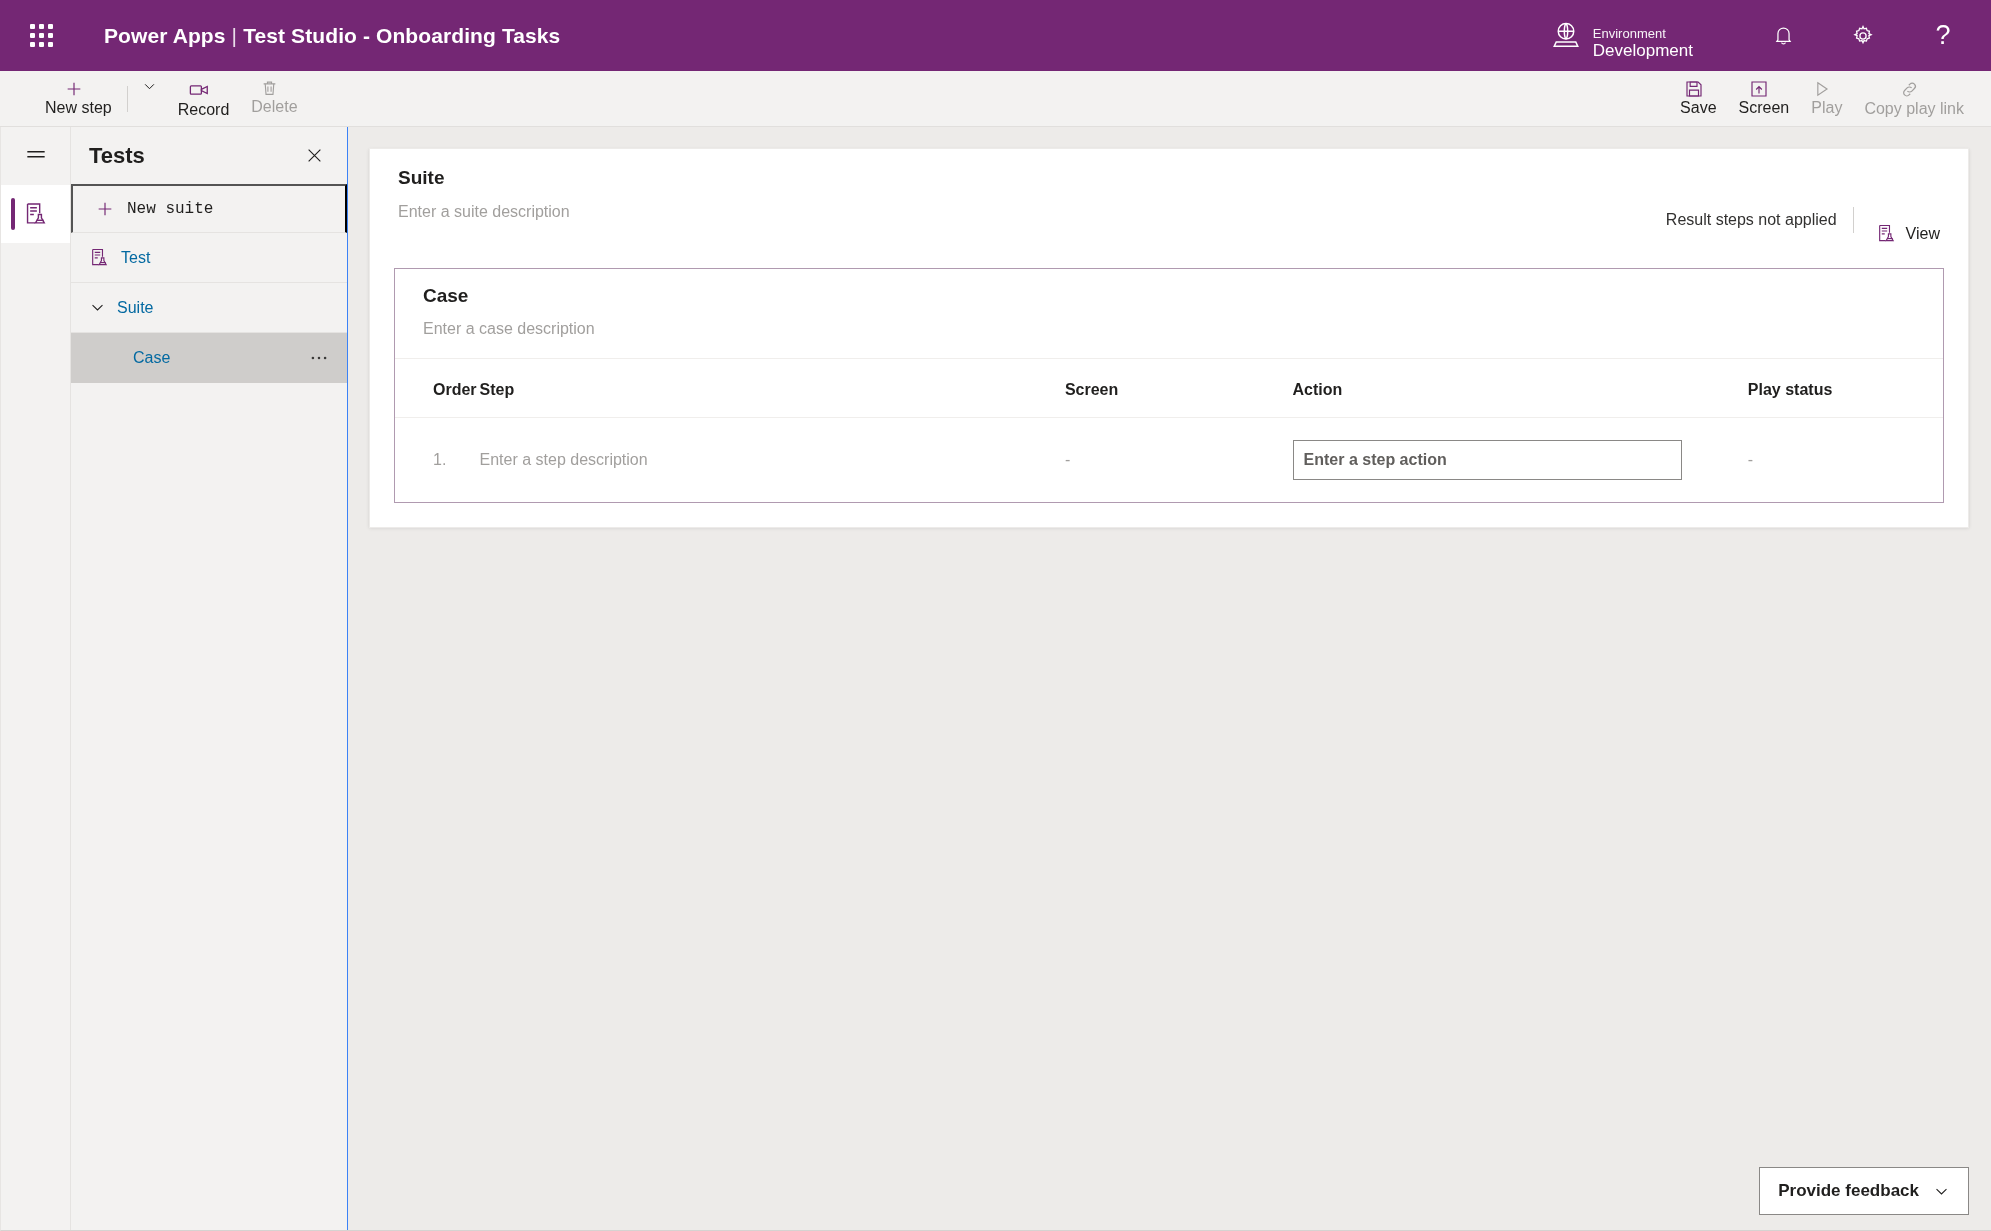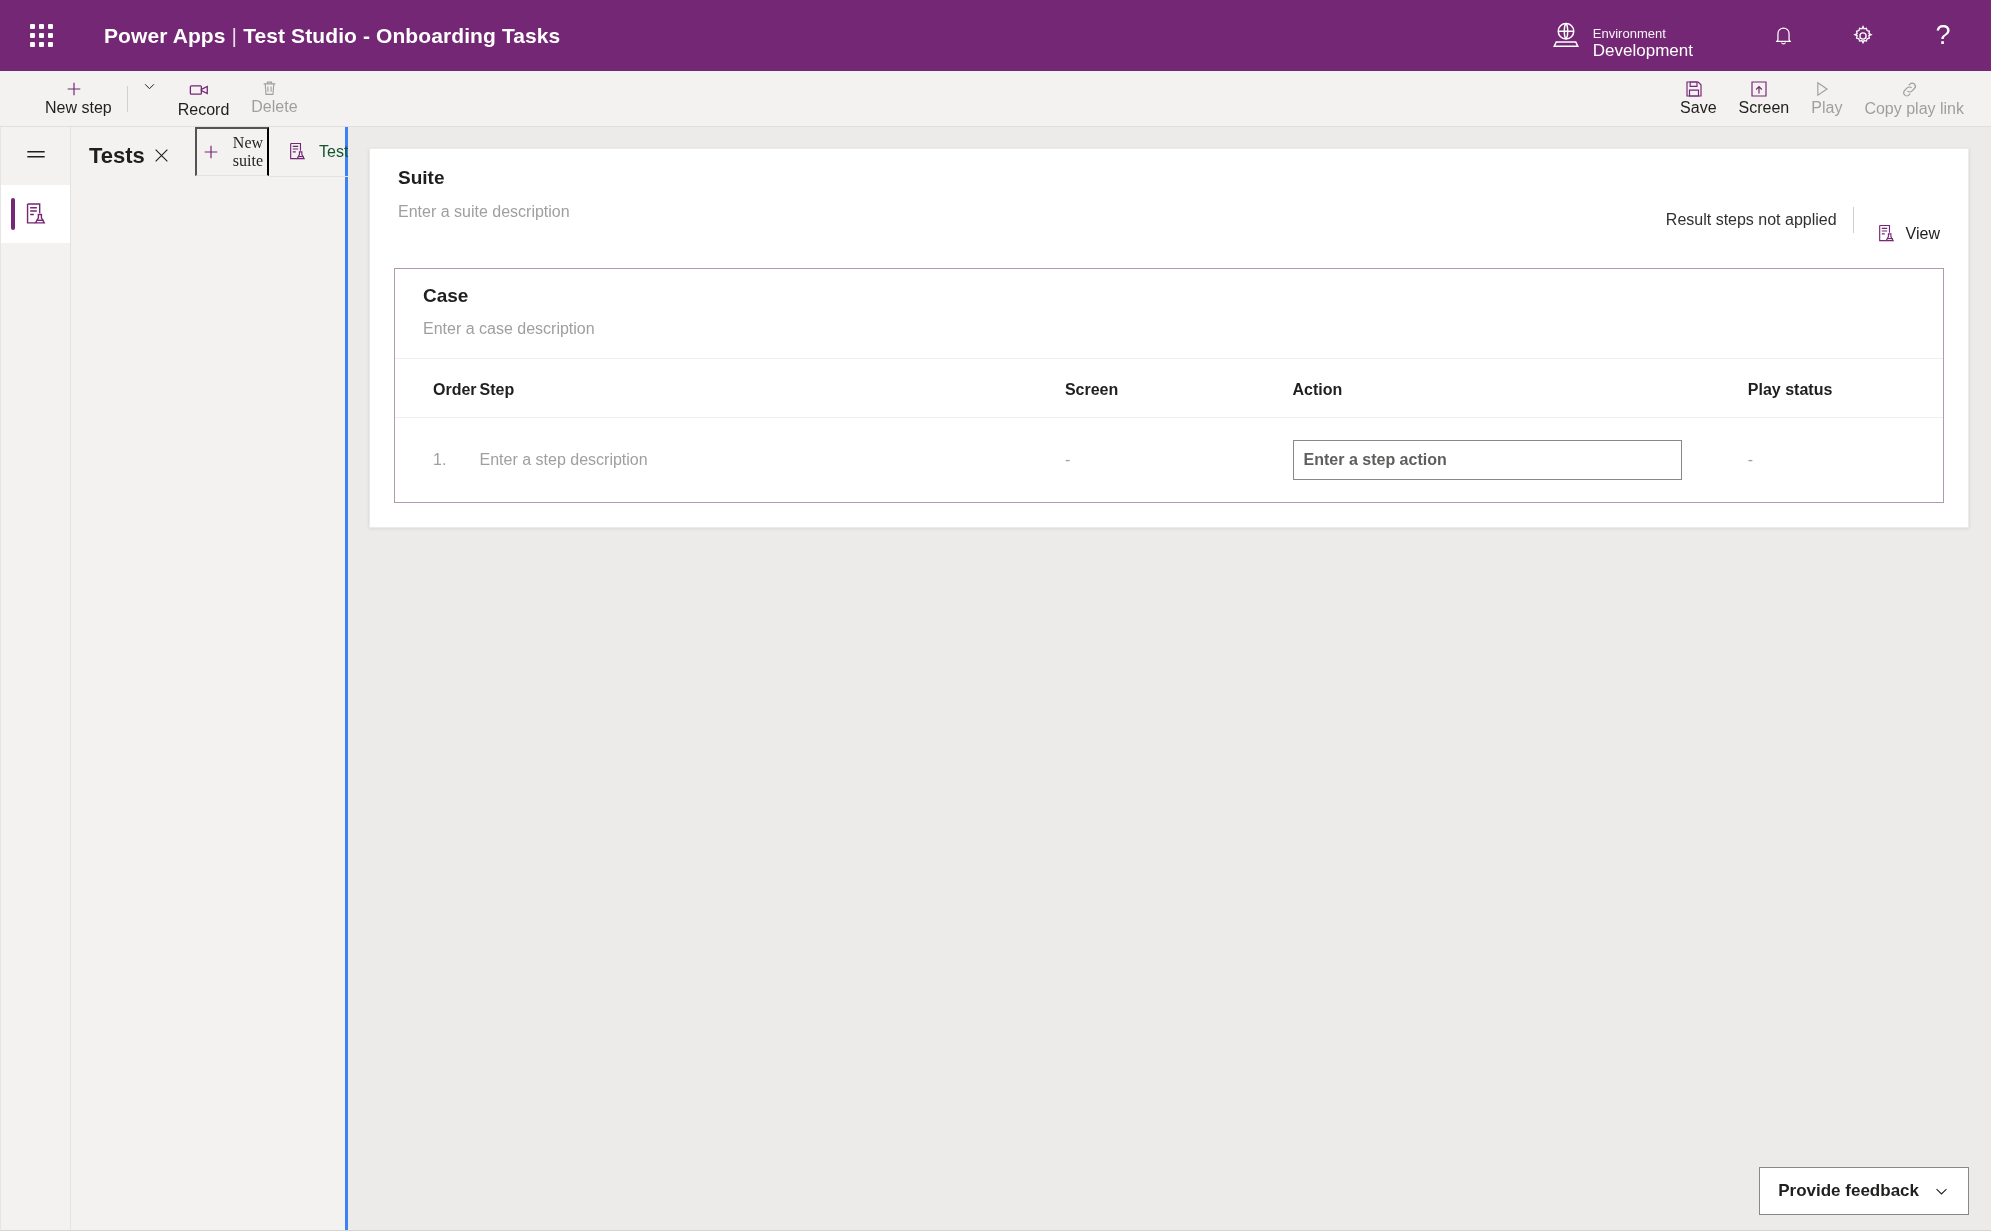--- a/index.html
+++ b/index.html
@@ -141,23 +141,23 @@
     width: 4px; height: 32px;
     background: #742774;
     border-radius: 3px;
   }
 
   
   .tests-panel {
     width: 277px;
     flex: 0 0 277px;
     background: #f3f2f1;
-    border-right: 3px solid #3b82f6;
-    display: flex;
-    flex-direction: row;
+    border-right: 1px solid #3b82f6;
+    display: flex;
+    flex-direction: column;
   }
   .tests-head {
     height: 57px;
     display: flex; align-items: center;
     padding: 0 16px 0 18px;
   }
   .tests-title {
     font-size: 22px;
     font-weight: 600;
     color: #201f1e;
@@ -166,36 +166,36 @@
   .panel-close {
     width: 34px; height: 34px;
     display: flex; align-items: center; justify-content: center;
     cursor: pointer;
     background: transparent; border: none;
   }
 
   .new-suite {
     height: 49px;
     display: flex; align-items: center;
-    padding: 0 4px;
+    padding: 0 22px;
     font-size: 16px;
     color: #201f1e;
     cursor: pointer;
     border-bottom: 1px solid #e5e3e1;
     background: transparent;
-    font-family: Liberation Serif, serif;
+    font-family: Liberation Mono, monospace;
   }
   .new-suite .ci { margin-right: 12px; display: flex; }
 
   .tree-item {
     height: 50px;
     display: flex; align-items: center;
     padding: 0 14px 0 18px;
     font-size: 16px;
-    color: #14532d;
+    color: #0369a1;
     cursor: pointer;
     border-bottom: 1px solid #e5e3e1;
     background: transparent;
   }
   .tree-item .ci { margin-right: 11px; display: flex; align-items: center; }
   .tree-item.child {
     padding-left: 62px;
     border-bottom: none;
   }
   .tree-item.selected { background: #cfcdcb; }

